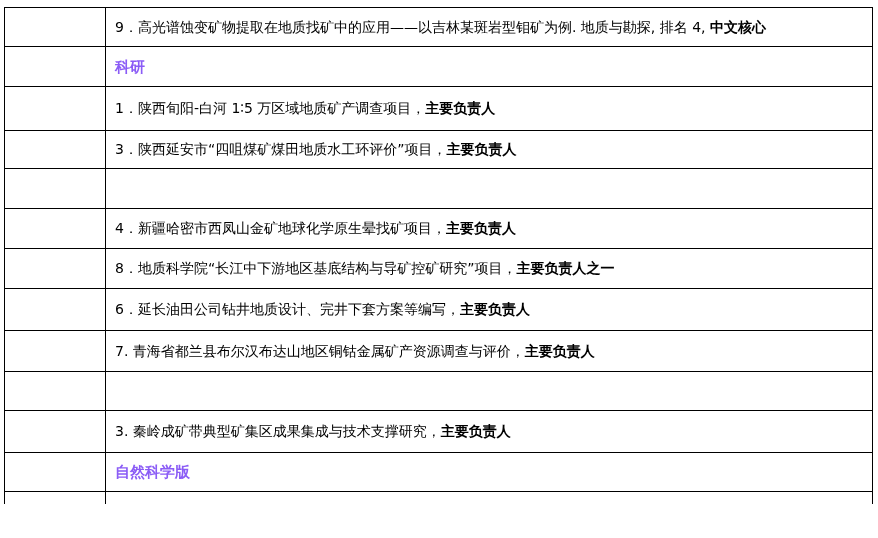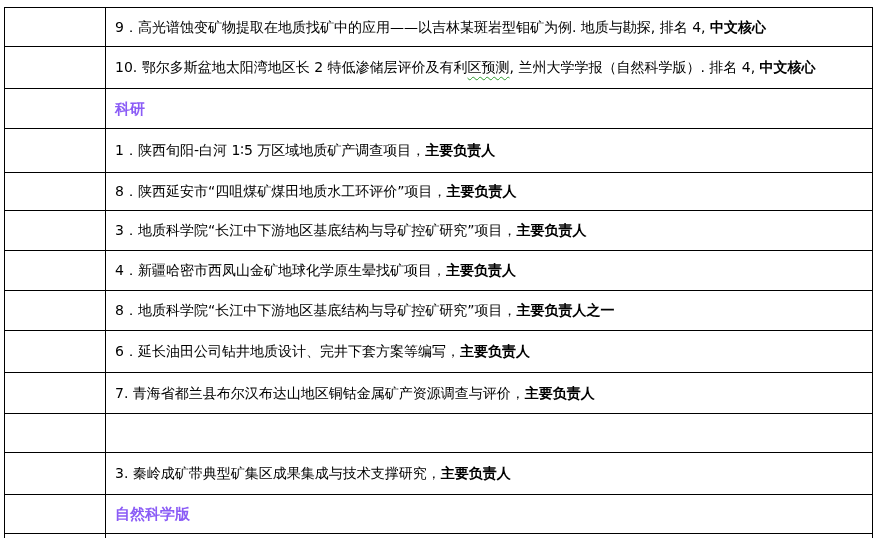--- a/index.html
+++ b/index.html
@@ -58,53 +58,44 @@
 
 <div class="doc-table">
 
   <div class="tr" style="height:39px">
     <div class="td-left"></div>
     <div class="td-right">
       <span class="row-text"><span>9．高光谱蚀变矿物提取在地质找矿中的应用——以吉林某斑岩型钼矿为例. 地质与勘探, 排名 4, </span><span class="t-bold">中文核心</span></span>
     </div>
   </div>
 
-  <div class="tr" style="height:42px">
-    <div class="td-left"></div>
-    <div class="td-right">
-      <span class="row-text"><span>10. 鄂尔多斯盆地太阳湾地区长 2 特低渗储层评价及有利</span><span class="t-squig">区预测</span><span>, 兰州大学学报（自然科学版）. 排名 4, </span><span class="t-bold">中文核心</span></span>
-    </div>
-  </div>
 
   <div class="tr" style="height:40px">
     <div class="td-left"></div>
     <div class="td-right">
       <span class="row-text section-header">科研</span>
     </div>
   </div>
 
   <div class="tr" style="height:44px">
     <div class="td-left"></div>
     <div class="td-right">
       <span class="row-text"><span>1．陕西旬阳-白河 1∶5 万区域地质矿产调查项目，</span><span class="t-bold">主要负责人</span></span>
     </div>
   </div>
 
   <div class="tr" style="height:38px">
     <div class="td-left"></div>
     <div class="td-right">
-      <span class="row-text"><span>8．陕西延安市“四咀煤矿煤田地质水工环评价”项目，</span><span class="t-bold">主要负责人</span></span>
+      <span class="row-text"><span>3．陕西延安市“四咀煤矿煤田地质水工环评价”项目，</span><span class="t-bold">主要负责人</span></span>
     </div>
   </div>
 
   <div class="tr" style="height:40px">
     <div class="td-left"></div>
-    <div class="td-right">
-      <span class="row-text"><span>3．地质科学院“长江中下游地区基底结构与导矿控矿研究”项目，</span><span class="t-bold">主要负责人</span></span>
-    </div>
   </div>
 
   <div class="tr" style="height:40px">
     <div class="td-left"></div>
     <div class="td-right">
       <span class="row-text"><span>4．新疆哈密市西凤山金矿地球化学原生晕找矿项目，</span><span class="t-bold">主要负责人</span></span>
     </div>
   </div>
 
   <div class="tr" style="height:40px">

